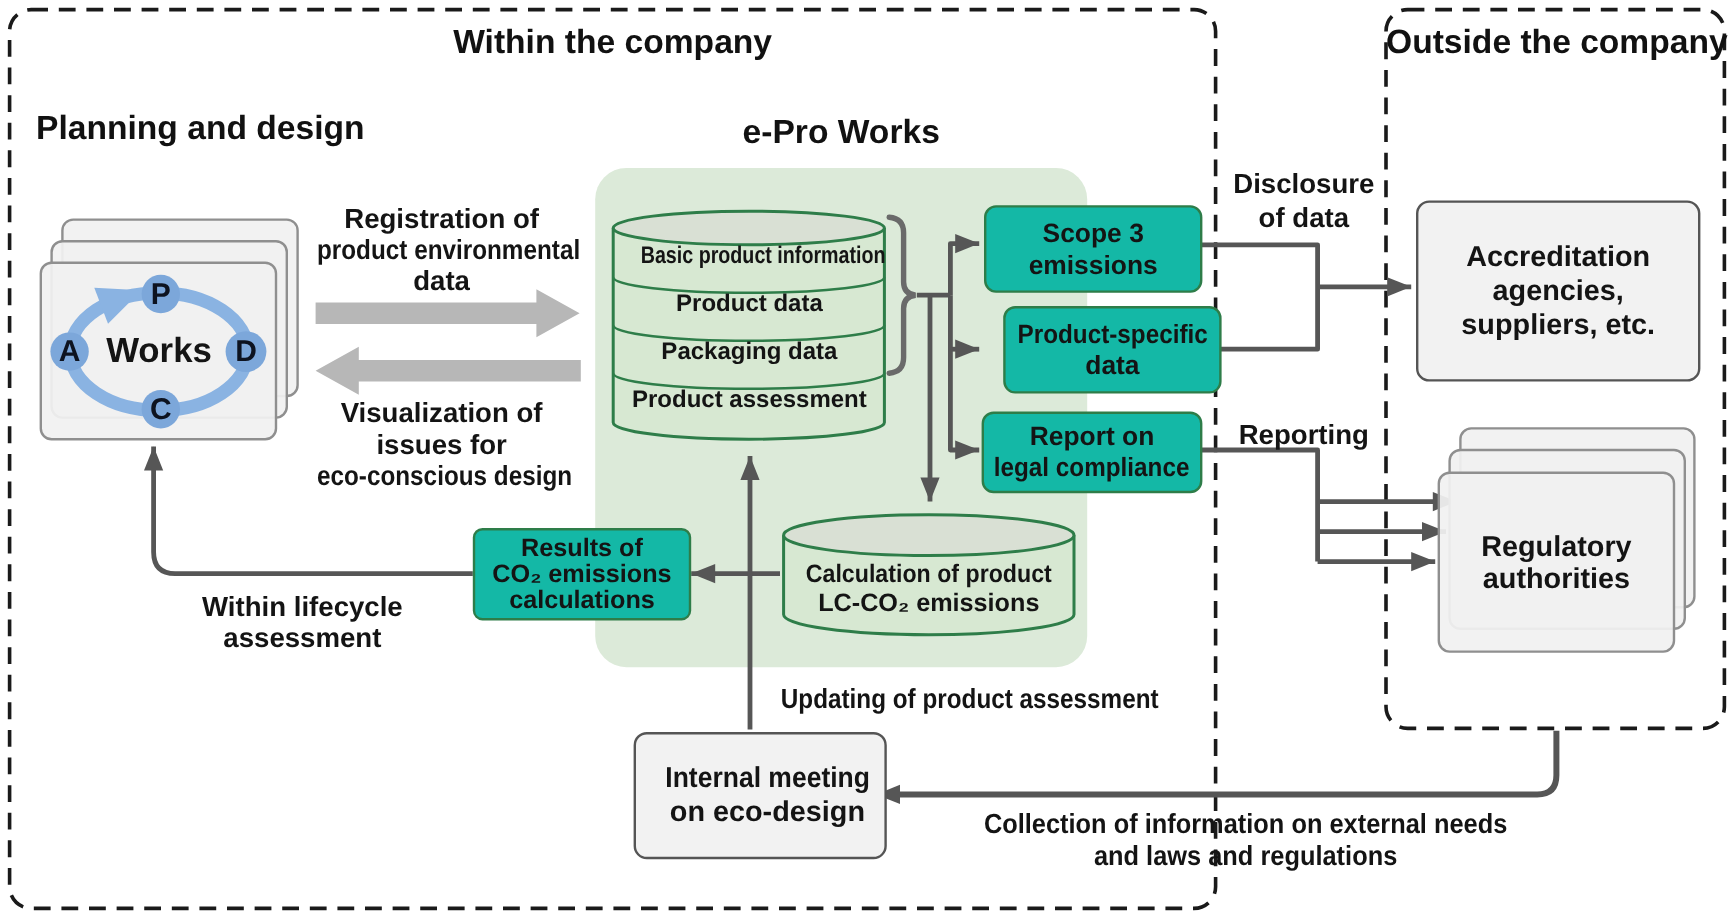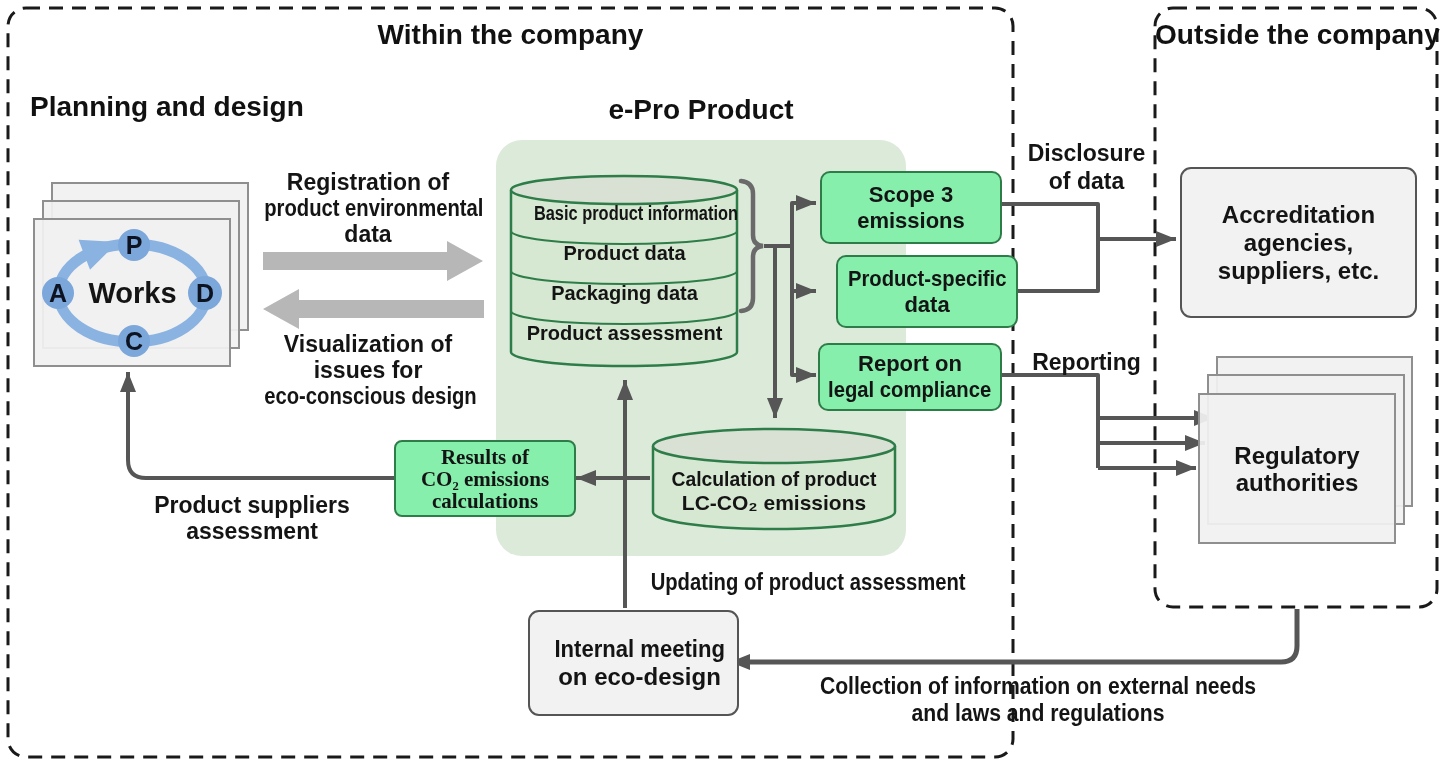--- a/index.html
+++ b/index.html
@@ -3,27 +3,27 @@
 <meta charset="utf-8">
 <style>
   html,body{margin:0;padding:0;background:#fff;}
   .canvas{position:relative;width:1440px;height:762px;background:#ffffff;overflow:hidden;
           font-family:"Liberation Sans","DejaVu Sans",sans-serif;color:#141414;}
   svg{position:absolute;left:0;top:0;}
   .layer{position:absolute;left:0;top:0;width:1440px;height:762px;}
   .hdr{position:absolute;font-weight:700;font-size:28px;color:#111;text-align:center;white-space:nowrap;}
   .lbl{position:absolute;text-align:center;font-weight:700;font-size:23px;line-height:26px;color:#141414;}
   .lbl>div{white-space:nowrap;}
-  .gbox{position:absolute;background:#86efac;border:2.5px solid #2e7d49;border-radius:10px;
+  .gbox{position:absolute;background:#14b8a6;border:2.5px solid #2e7d49;border-radius:10px;
         display:flex;flex-direction:column;align-items:center;justify-content:center;
         font-weight:700;font-size:22px;line-height:26px;color:#141414;text-align:center;}
   .graybox{position:absolute;background:#f2f2f2;border:2.5px solid #555;border-radius:11px;
         display:flex;flex-direction:column;align-items:center;justify-content:center;
         font-weight:700;font-size:24px;line-height:28px;color:#141414;text-align:center;}
-  .card{position:absolute;background:rgba(241,241,241,0.93);border:2px solid #8f8f8f;border-radius:0;}
+  .card{position:absolute;background:rgba(241,241,241,0.93);border:2px solid #8f8f8f;border-radius:10px;}
   .dbtxt{position:absolute;left:514px;width:221px;text-align:center;font-weight:700;font-size:20px;
          line-height:24px;white-space:nowrap;}
   .pl{position:absolute;width:34px;text-align:center;font-weight:700;font-size:25px;line-height:28px;color:#0d1320;}
   .sx92{transform:scaleX(.92);} .sx88{transform:scaleX(.88);} .sx82{transform:scaleX(.82);}
   .nowrap{white-space:nowrap;}
 </style>
 </head>
 <body>
 
 <div class="canvas">
@@ -110,21 +110,21 @@
   </div>
   <div class="gbox" style="left:820px;top:255px;width:178px;height:69px;margin-left:16px;">
     <div class="sx92">Product-specific</div>
     <div>data</div>
   </div>
   <div class="gbox" style="left:818px;top:343px;width:180px;height:64px;">
     <div>Report on</div>
     <div class="sx92">legal compliance</div>
   </div>
 
-  <div class="gbox" style="left:394px;top:440px;width:178px;height:73px;font-size:21px;line-height:22px;border-radius:8px;font-family:Liberation Serif, serif;">
+  <div class="gbox" style="left:394px;top:440px;width:178px;height:73px;font-size:21px;line-height:22px;border-radius:8px;">
     <div>Results of</div>
     <div>CO₂ emissions</div>
     <div>calculations</div>
   </div>
 
   <div class="graybox" style="left:1180px;top:167px;width:233px;height:147px;">
     <div>Accreditation</div>
     <div>agencies,</div>
     <div>suppliers, etc.</div>
   </div>
@@ -139,34 +139,34 @@
   <div class="dbtxt" style="top:321px;">Product assessment</div>
 
   <div class="lbl" style="left:659px;top:467px;width:230px;font-size:21px;line-height:24px;">
     <div class="sx92">Calculation of product</div>
     <div>LC-CO₂ emissions</div>
   </div>
 
   <div class="hdr" style="left:8px;top:19px;width:1005px;">Within the company</div>
   <div class="hdr" style="left:1155px;top:19px;width:282px;">Outside the company</div>
   <div class="hdr" style="left:30px;top:91px;text-align:left;">Planning and design</div>
-  <div class="hdr" style="left:496px;top:94px;width:410px;">e-Pro Product</div>
+  <div class="hdr" style="left:496px;top:94px;width:410px;">e-Pro Works</div>
 
   <div class="lbl" style="left:250px;top:169px;width:236px;">
     <div>Registration of</div>
     <div class="sx88">product environmental</div>
     <div>data</div>
   </div>
   <div class="lbl" style="left:250px;top:331px;width:236px;">
     <div>Visualization of</div>
     <div>issues for</div>
     <div class="sx88">eco-conscious design</div>
   </div>
   <div class="lbl" style="left:140px;top:492px;width:224px;">
-    <div>Product suppliers</div>
+    <div>Within lifecycle</div>
     <div>assessment</div>
   </div>
   <div class="lbl sx88" style="left:630px;top:569px;width:344px;">
     <div>Updating of product assessment</div>
   </div>
   <div class="lbl" style="left:1020px;top:139px;width:133px;line-height:28px;">
     <div>Disclosure</div>
     <div>of data</div>
   </div>
   <div class="lbl" style="left:1020px;top:334px;width:133px;margin-top:15px;">

